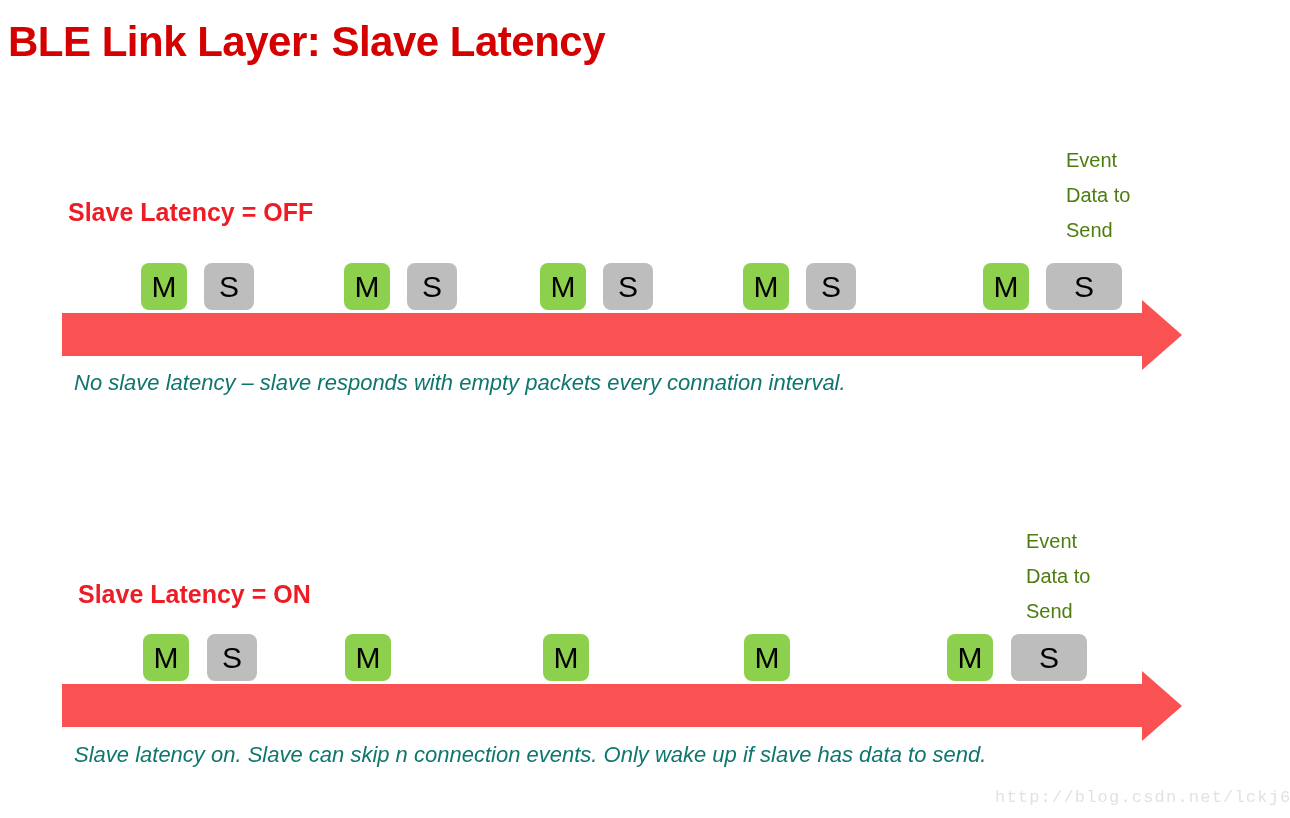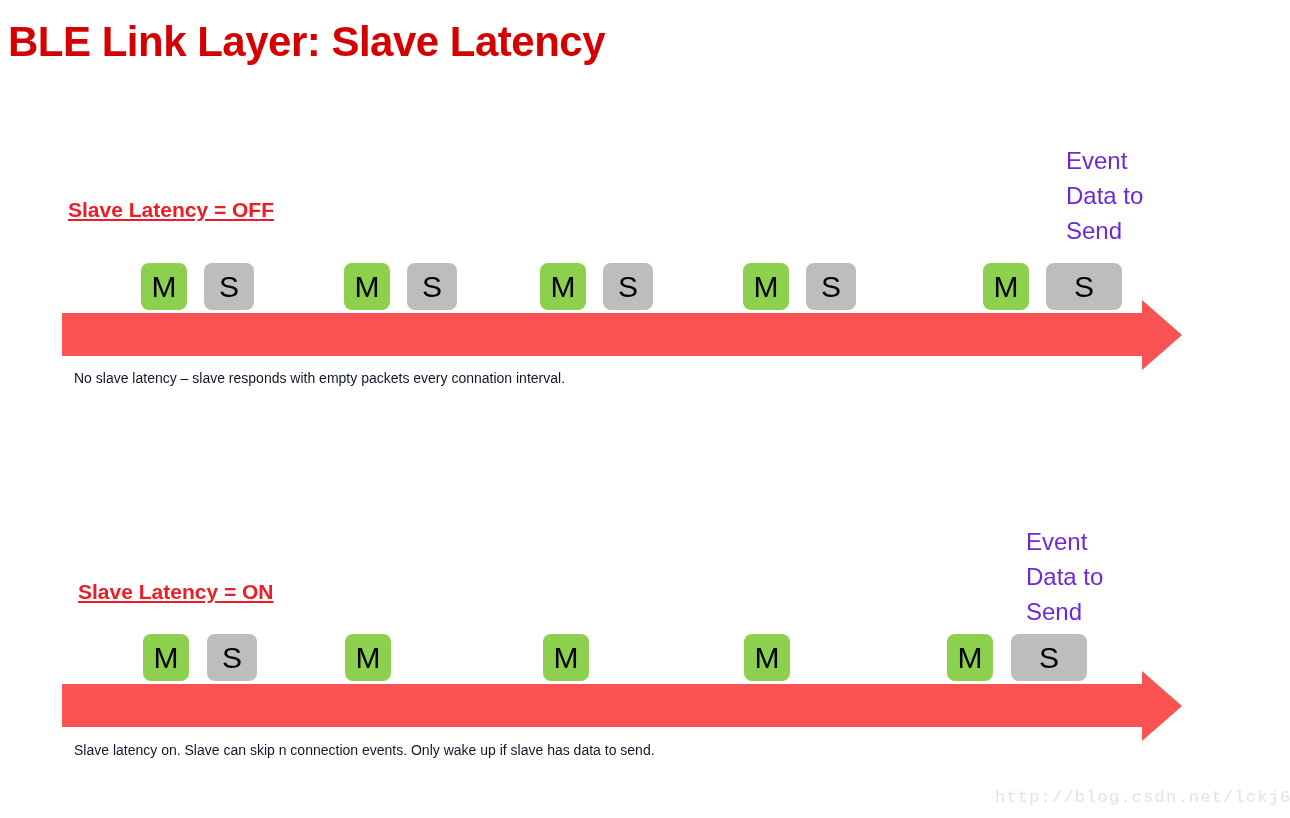--- a/index.html
+++ b/index.html
@@ -24,33 +24,32 @@
     font-size: 42px;
     font-weight: bold;
     color: #d50000;
     letter-spacing: -0.5px;
     white-space: nowrap;
   }
 
   
   .section-label {
     position: absolute;
-    font-size: 21px;
+    font-size: 25px;
     font-weight: bold;
     color: #ee1c25;
     white-space: nowrap;
-    text-decoration: underline;
   }
 
   
   .event-note {
     position: absolute;
-    font-size: 24px;
+    font-size: 20px;
     line-height: 35px;
-    color: #6d28d9;
+    color: #4d7c0f;
     white-space: nowrap;
   }
   .event-note div { display: block; }
 
   
   .packet {
     position: absolute;
     border-radius: 8px;
     display: flex;
     align-items: center;
@@ -75,23 +74,24 @@
     position: absolute;
     width: 0;
     height: 0;
     border-style: solid;
     border-color: transparent transparent transparent #fa5252;
   }
 
   
   .caption {
     position: absolute;
-    font-size: 14px;
-    color: #0f172a;
+    font-size: 22px;
+    color: #0f766e;
     white-space: nowrap;
+    font-style: italic;
   }
 
   
   #watermark {
     position: absolute;
     font-family: "Liberation Mono", monospace;
     font-size: 17px;
     color: #e2e2e2;
     letter-spacing: 1.2px;
     white-space: nowrap;

